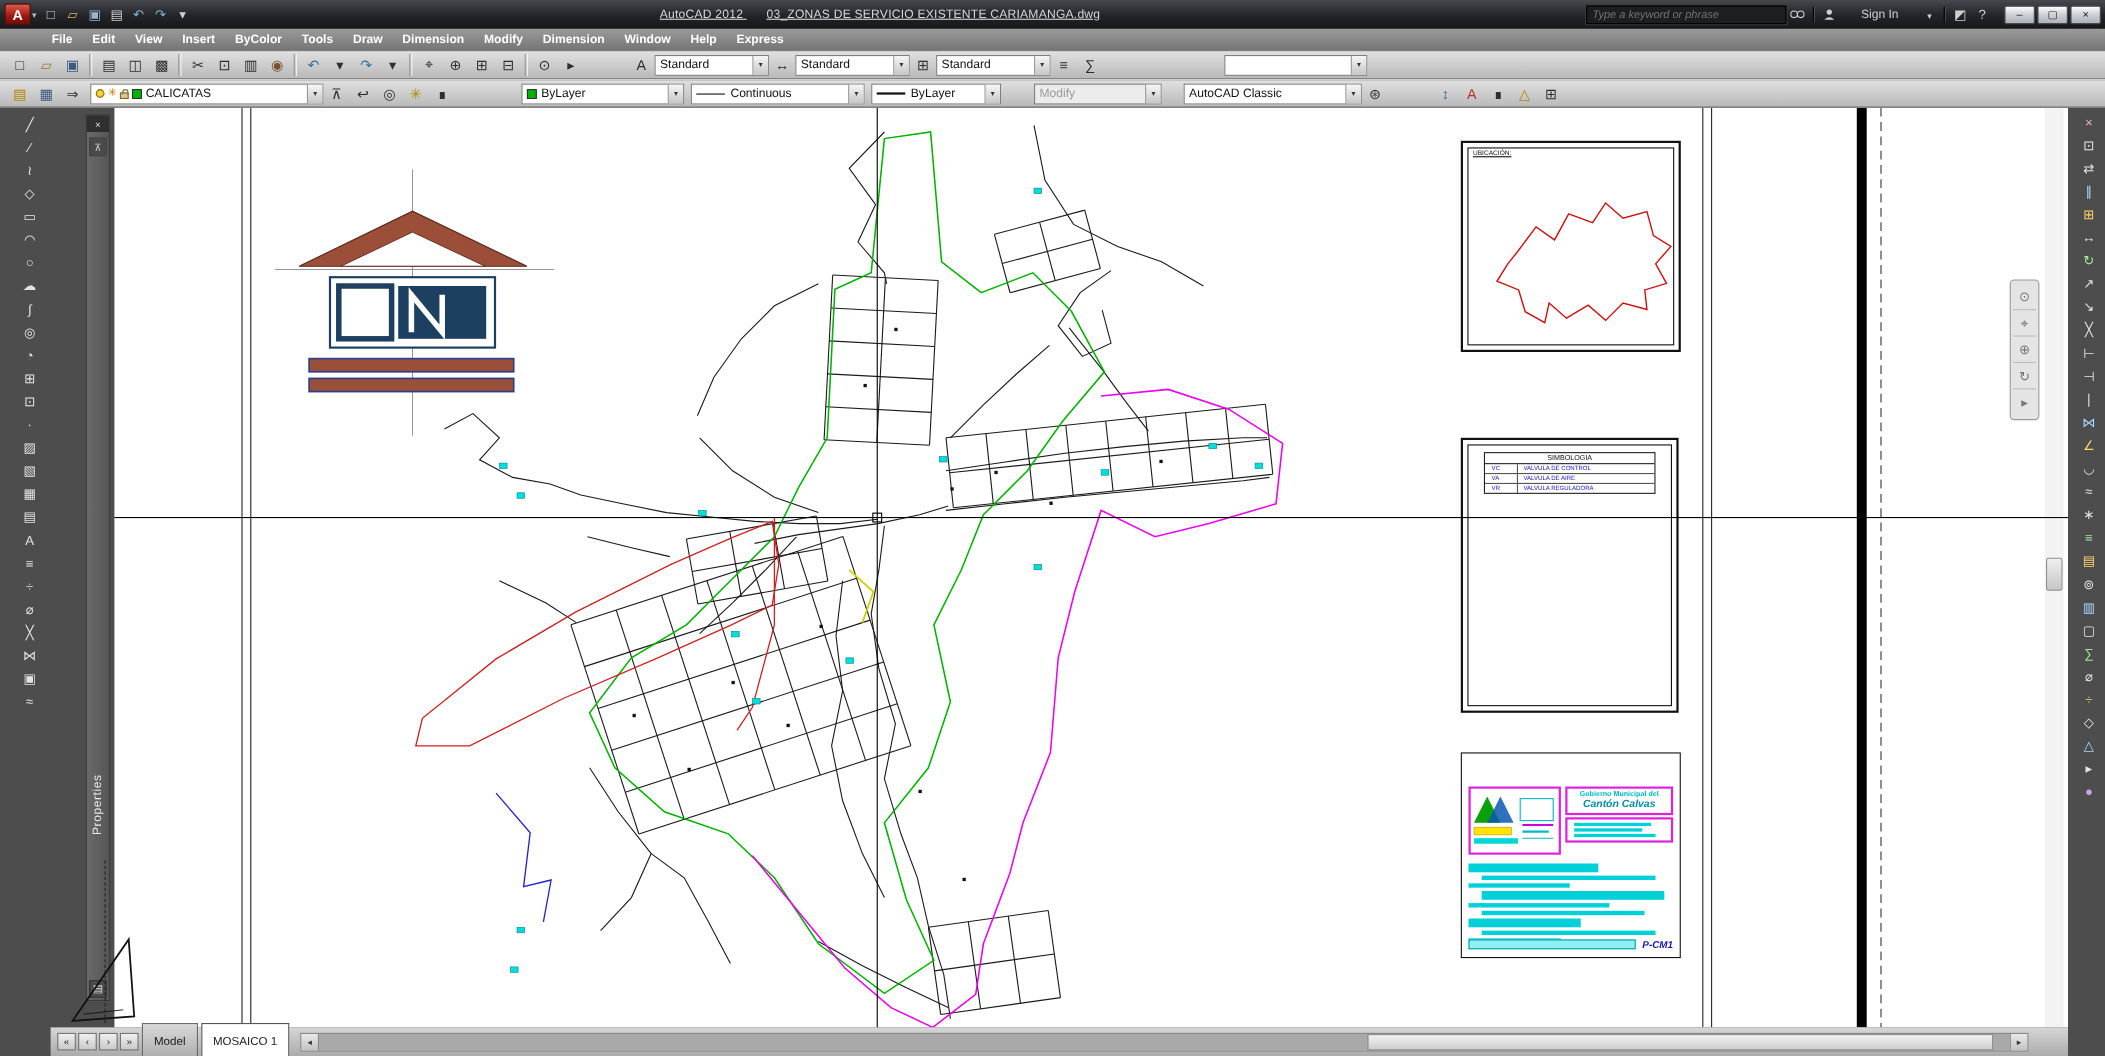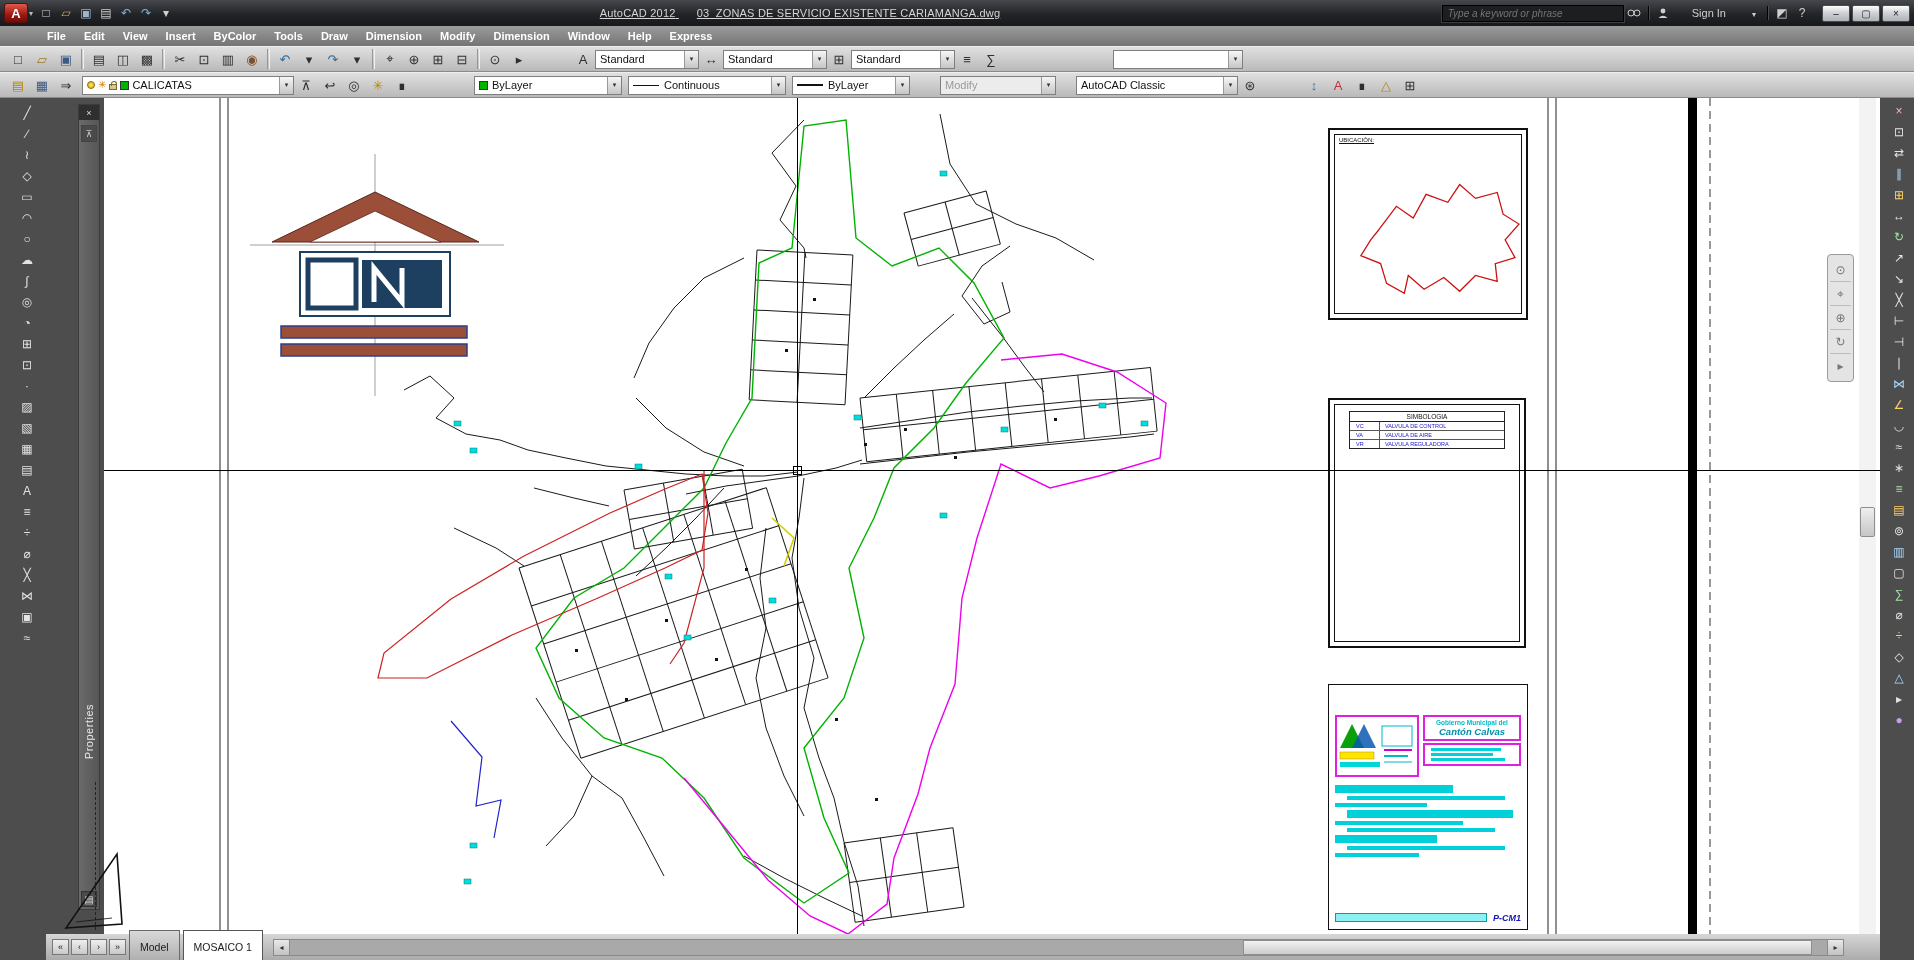--- a/index.html
+++ b/index.html
@@ -90,21 +90,21 @@
     align-items:center; justify-content:center; color:#ddd; font-size:10px; background:#4a4a4a; border:1px solid #333; }
   .dock-dashline { position:absolute; left:95px; top:782px; height:148px; border-left:1px dashed #222; z-index:13; }
   .ucs-icon { position:absolute; left:62px; top:848px; z-index:14; }
 
   
   .drawing-area { position:absolute; left:104px; top:98px; width:1776px; height:836px; background:#ffffff; z-index:5; }
   .map-svg { position:absolute; left:0; top:0; width:1776px; height:836px; z-index:1; }
   .dwg-box { position:absolute; background:#fff; z-index:2; }
   .box1 { left:1224px; top:30px; width:200px; height:192px; border:2px solid #111; }
   .box2 { left:1224px; top:300px; width:198px; height:250px; border:2px solid #111; }
-  .box3 { left:1224px; top:586px; width:200px; height:246px; border:1px solid #111; }
+  .box3 { left:1224px; top:586px; width:200px; height:187px; border:1px solid #111; }
   .inner { position:absolute; left:4px; top:4px; right:4px; bottom:4px; border:1px solid #111; }
   .ubi-label { position:absolute; left:4px; top:2px; font-size:6px; color:#111; text-decoration:underline; }
   .ubi-svg { position:absolute; left:2px; top:10px; width:190px; height:168px; }
   .sym-table { margin:6px 14px 0; border:1px solid #222; }
   .sym-title { font-size:6.5px; text-align:center; color:#111; padding:1px 0; border-bottom:1px solid #222; }
   .sym-row { display:flex; border-bottom:1px solid #555; }
   .sym-row:last-child { border-bottom:none; }
   .sym-code { width:30px; font-size:5.5px; color:#1515c8; padding:1px 0 1px 6px; border-right:1px solid #555; }
   .sym-name { flex:1; font-size:5.5px; color:#1515c8; padding:1px 0 1px 5px; }
   .tb-logos { margin-top:30px; display:flex; gap:4px; padding:0 6px; }

